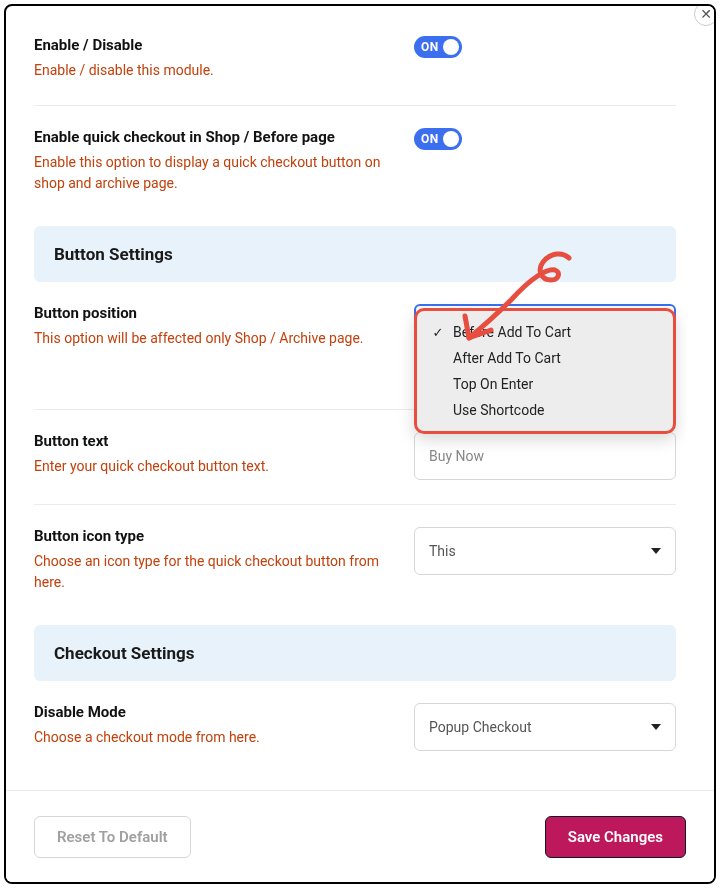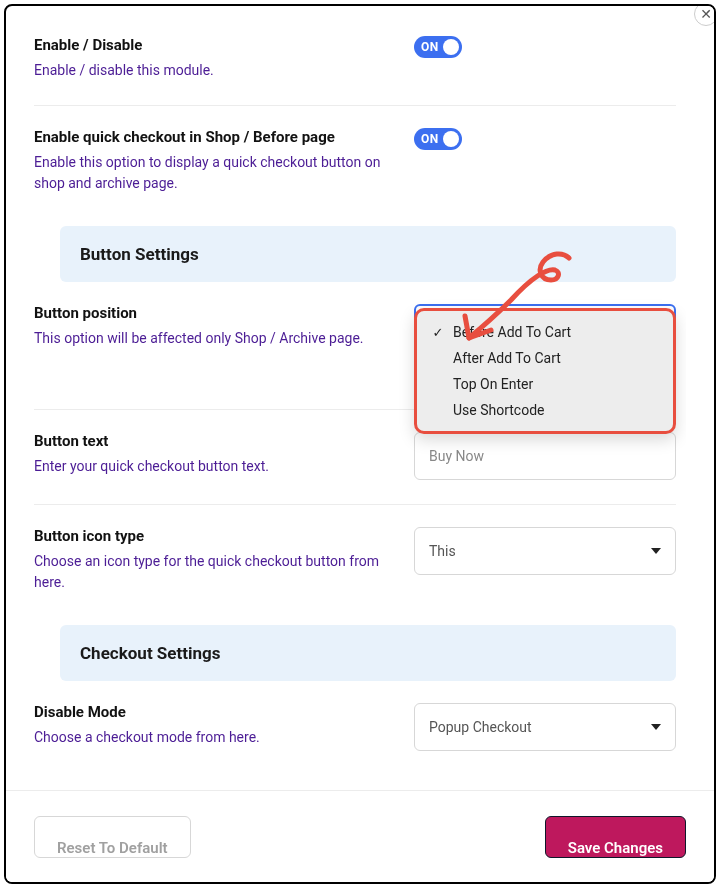--- a/index.html
+++ b/index.html
@@ -55,21 +55,21 @@
   .row-control { flex: 1; display: flex; align-items: center; }
 
   .row-title {
     font-size: 15px;
     font-weight: 700;
     color: #121212;
     margin-bottom: 6px;
   }
   .row-desc {
     font-size: 14px;
-    color: #4c1d95;
+    color: #c2410c;
     line-height: 1.5;
   }
 
   
   .toggle {
     position: relative;
     width: 48px; height: 22px;
     background: #3c6ff0;
     border-radius: 22px;
     cursor: pointer;
@@ -92,21 +92,20 @@
 
   
   .section-header {
     background: #e8f2fb;
     border-radius: 6px;
     padding: 18px 20px;
     font-size: 17px;
     font-weight: 700;
     color: #1a1a1a;
     margin-top: 8px;
-    margin-left: 26px;
   }
 
   
   .select, .text-input {
     width: 100%;
     height: 48px;
     border: 1px solid #d7d7d7;
     border-radius: 6px;
     padding: 0 14px;
     font-size: 14px;
@@ -178,21 +177,21 @@
     padding: 0 28px;
     background: #fff;
   }
   .btn {
     height: 42px;
     padding: 0 22px;
     border-radius: 6px;
     font-size: 15px;
     font-weight: 600;
     cursor: pointer;
-    display: flex; align-items: flex-end;
+    display: flex; align-items: center;
   }
   .btn-secondary {
     background: #fff;
     border: 1px solid #d7d7d7;
     color: #a0a0a0;
   }
   .btn-primary {
     background: #be185d;
     border: 1px solid #0f172a;
     color: #fff;

